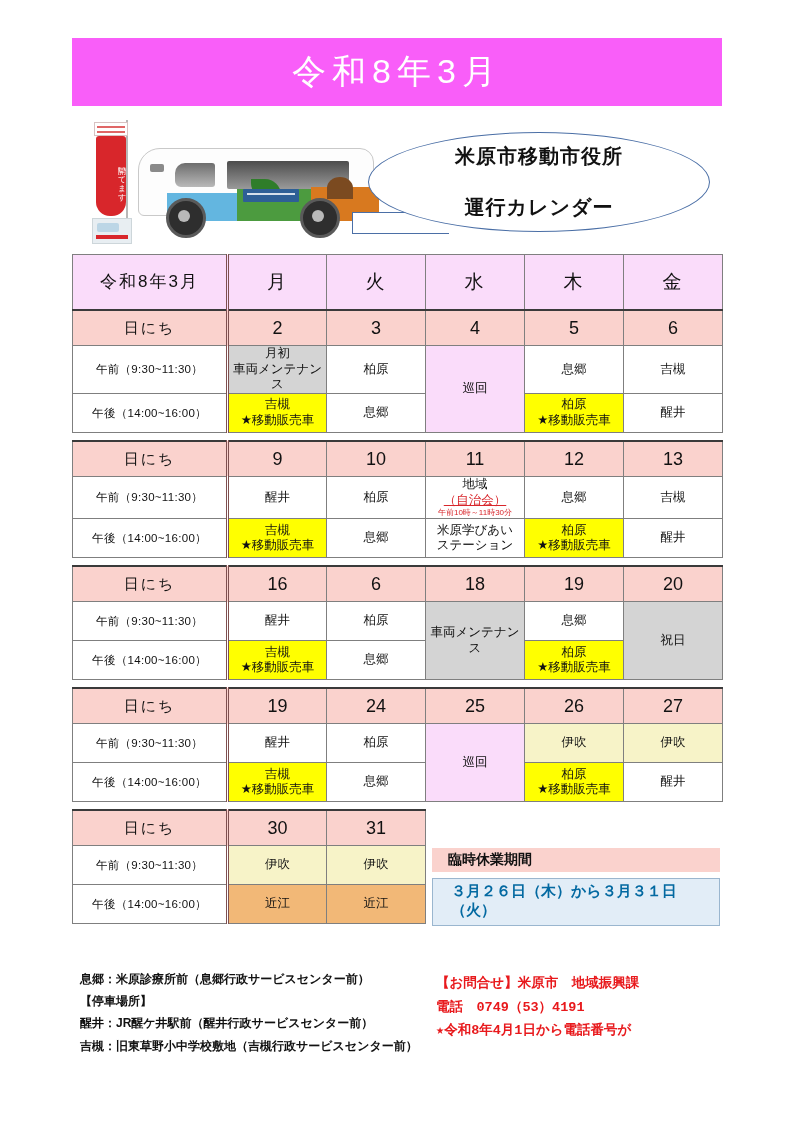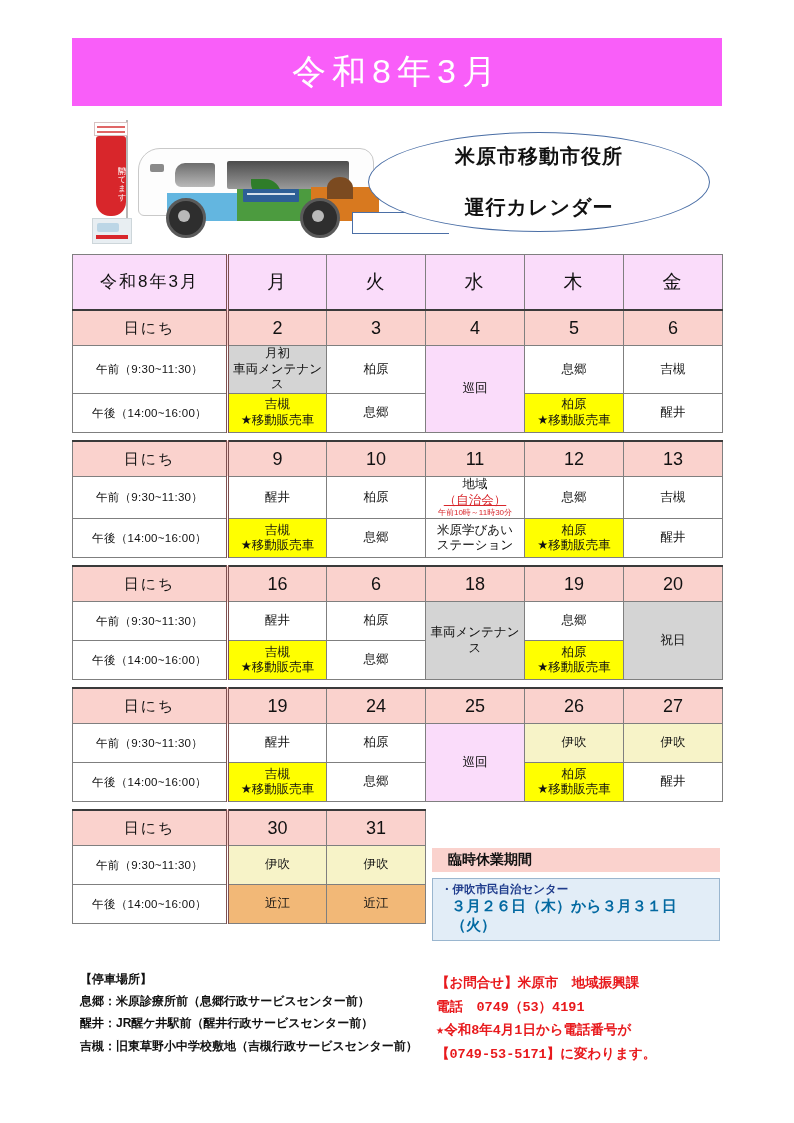--- a/index.html
+++ b/index.html
@@ -473,30 +473,28 @@
           <div class="cell-lines">近江</div>
         </td>
         <td colspan="3" style="border: none; background: rgb(255, 255, 255);"></td>
       </tr>
     </tbody>
 </table>
 
 <div class="notice">
   <div class="notice-title">臨時休業期間</div>
   <div class="notice-item">
-    <div class="notice-center">・伊吹市民自治センター</div>
     <div class="notice-date">３月２６日（木）から３月３１日（火）</div>
   </div>
 </div>
 
 <div class="parking">
+  <div>息郷：米原診療所前（息郷行政サービスセンター前）</div>
   <div>【停車場所】</div>
-  <div>息郷：米原診療所前（息郷行政サービスセンター前）</div>
   <div>醒井：JR醒ケ井駅前（醒井行政サービスセンター前）</div>
   <div>吉槻：旧東草野小中学校敷地（吉槻行政サービスセンター前）</div>
 </div>
 
 <div class="contact">
   <div>【お問合せ】米原市　地域振興課</div>
   <div>電話　0749（53）4191</div>
   <div>★令和8年4月1日から電話番号が</div>
-  <div>【0749-53-5171】に変わります。</div>
 </div>
 
 </body></html>

